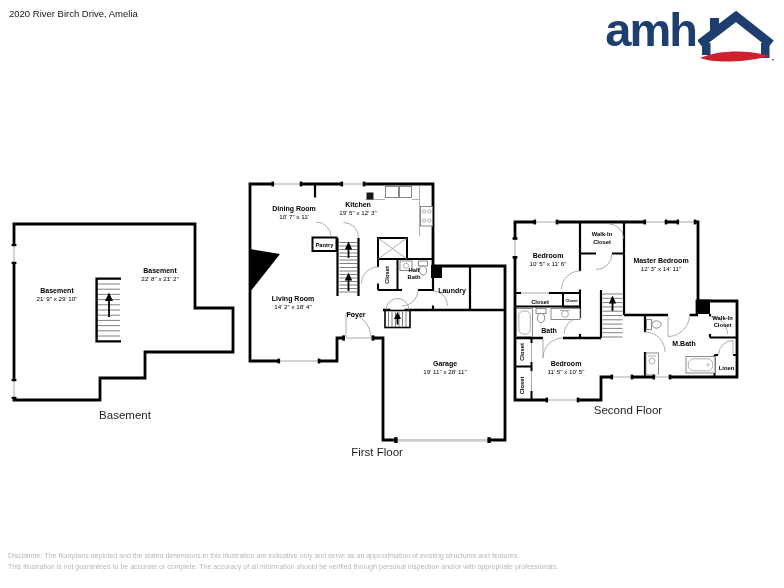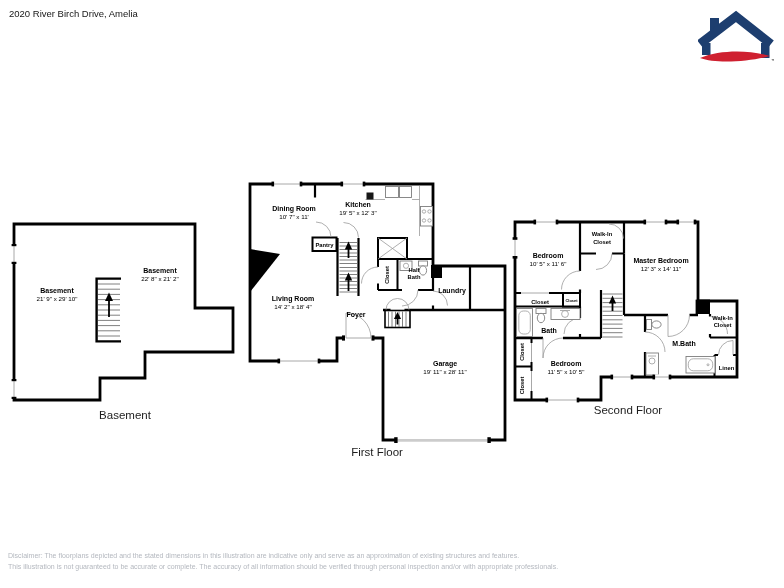--- a/index.html
+++ b/index.html
@@ -25,20 +25,21 @@
   .win{stroke:#a8a8a8;stroke-width:1;fill:none;}
   .jamb{fill:#000;}
   .arrow{stroke:#000;stroke-width:1.8;fill:none;}
 </style>
 </head>
 <body>
 
 <div class="address">2020 River Birch Drive, Amelia</div>
 
 <div class="logo">
+  <span class="logo-word">amh</span>
   <svg class="logo-icon" width="76" height="56" viewBox="0 0 76 56">
     <rect x="12" y="9" width="9" height="16" fill="#1d3e6f"></rect>
     <path d="M 2 35 L 38 7.5 L 73 35" stroke="#1d3e6f" stroke-width="9" fill="none"></path>
     <rect x="4" y="34" width="8.5" height="12" fill="#1d3e6f"></rect>
     <rect x="63" y="34" width="8.5" height="15" fill="#1d3e6f"></rect>
     <path d="M 2 49 C 22 40.5, 52 41, 72 47 C 52 52.5, 18 55, 2 49 Z" fill="#cf2030"></path>
     <text x="73" y="53" font-size="4.5" fill="#1d3e6f">™</text>
   </svg>
 </div>
 

